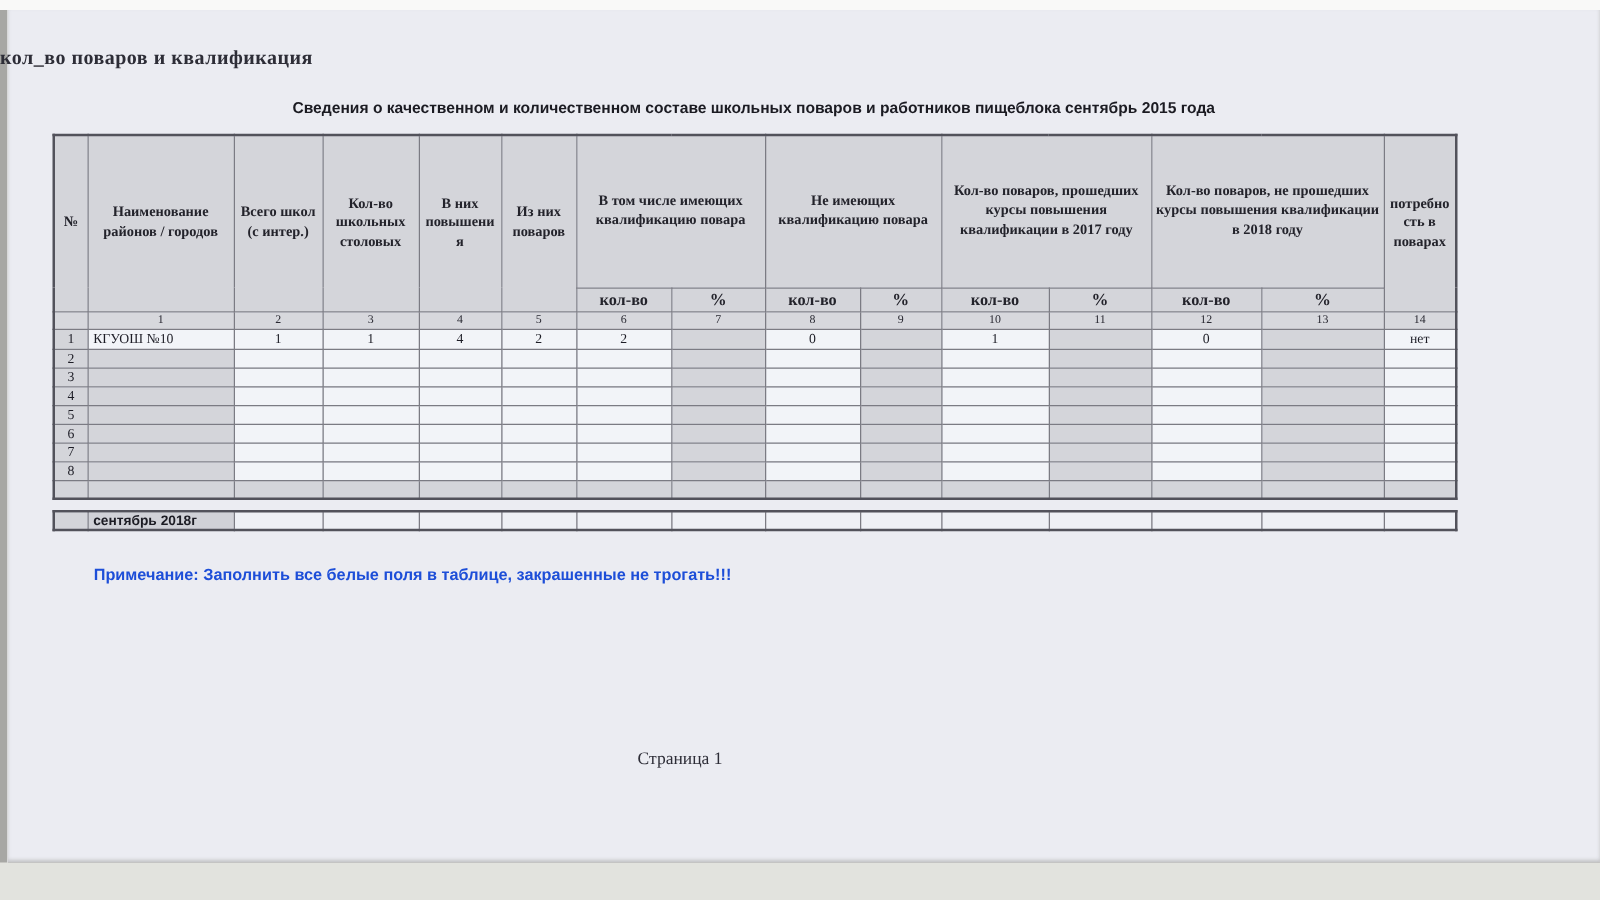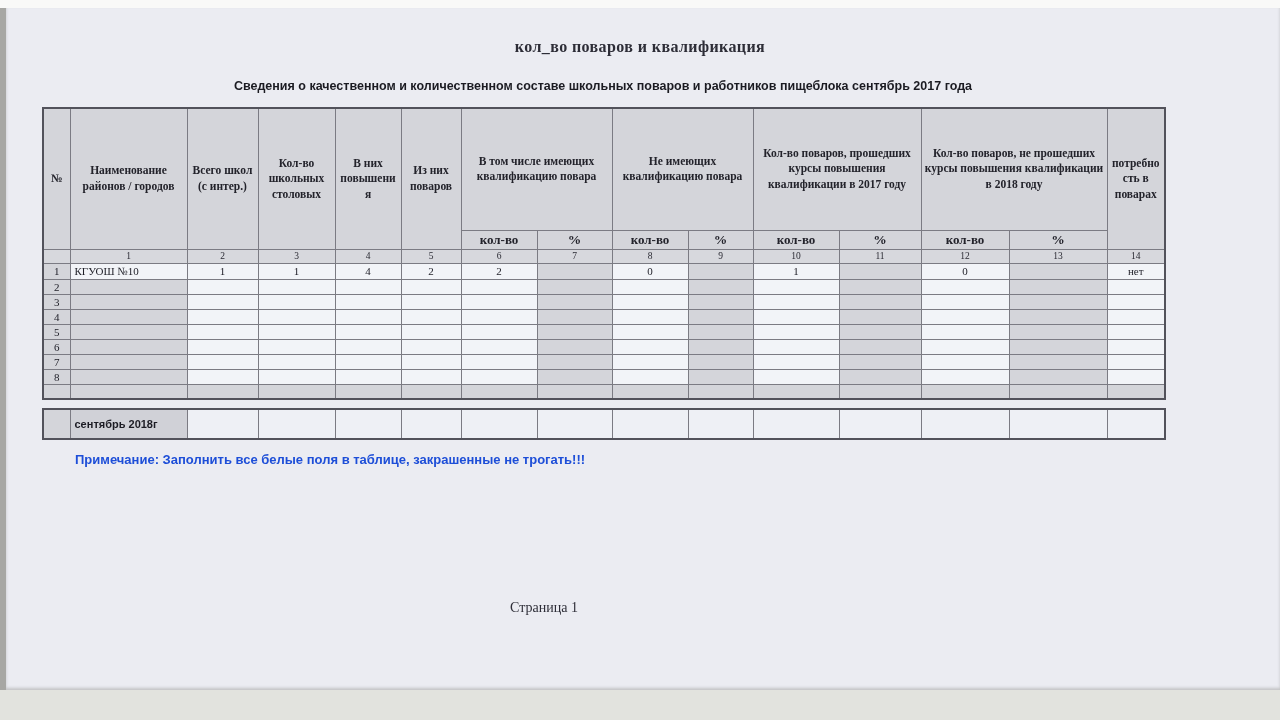--- a/index.html
+++ b/index.html
@@ -9,21 +9,21 @@
     font-family:"Liberation Serif",serif;
   }
   .top-strip{position:absolute;left:0;top:0;width:1280px;height:8px;background:#f9f9f8;}
   .left-strip{position:absolute;left:0;top:8px;width:6px;height:682px;background:#a7a7a4;}
   .paper{
     position:absolute;left:6px;top:8px;width:1274px;height:682px;
     background:#ebecf2;
     box-shadow:inset 0 -2px 3px rgba(120,120,115,.35);
   }
   .doc-title{
-    position:absolute;left:0;top:38px;width:1280px;text-align:center;
+    position:absolute;left:0;top:38px;width:1280px;text-align:left;
     font-family:"Liberation Serif",serif;font-size:16px;font-weight:600;
     letter-spacing:.4px;color:#2d2d37;
   }
   .doc-subtitle{
     position:absolute;left:42px;top:79px;width:1122px;text-align:center;
     font-family:"Liberation Sans",sans-serif;font-size:12.5px;font-weight:bold;
     color:#1b1b22;
   }
   table{border-collapse:collapse;table-layout:fixed;}
   .maintbl{position:absolute;left:42px;top:107px;width:1122px;border:2px solid #52525b;}
@@ -42,21 +42,21 @@
   .g{background:#d4d5da;}
   .hdr{height:122px;}
   .sub{height:19px;}
   .sub th{font-size:13px;}
   .sub th.pct{font-size:13.5px;}
   .cn{height:14px;}
   .cn td{font-size:9.5px;background:#d7d8dd;color:#2a2a33;}
   .dr{height:16px;}
   .br{height:15px;}
   td.name{text-align:left;padding-left:4px;margin-left:20px;}
-  .srow{height:30px;padding-left:12px;}
+  .srow{height:15px;padding-left:12px;}
   td.slabel{
     font-family:"Liberation Sans",sans-serif;font-weight:bold;font-size:11px;
     text-align:left;padding-left:4px;background:#d0d1d7;color:#1c1c24;
   }
   td.slabel.it{font-style:italic;}
   .sw{background:#eef0f5;}
   .sd{
     background:#dcdde2;font-family:"Liberation Sans",sans-serif;
     font-style:italic;font-size:11px;color:#25252d;
   }
@@ -71,21 +71,21 @@
   }
 </style>
 </head>
 <body>
 
 <div class="top-strip"></div>
 <div class="left-strip"></div>
 <div class="paper"></div>
 
 <div class="doc-title">кол_во поваров и квалификация</div>
-<div class="doc-subtitle">Сведения о качественном и количественном составе школьных поваров и работников пищеблока сентябрь 2017 года</div>
+<div class="doc-subtitle">Сведения о качественном и количественном составе школьных поваров и работников пищеблока сентябрь 2015 года</div>
 
 <table class="maintbl">
   <colgroup>
     <col style="width:27px">
       <col style="width:117px">
       <col style="width:71px">
     <col style="width:77px">
       <col style="width:66px">
       <col style="width:60px">
     <col style="width:76px">

